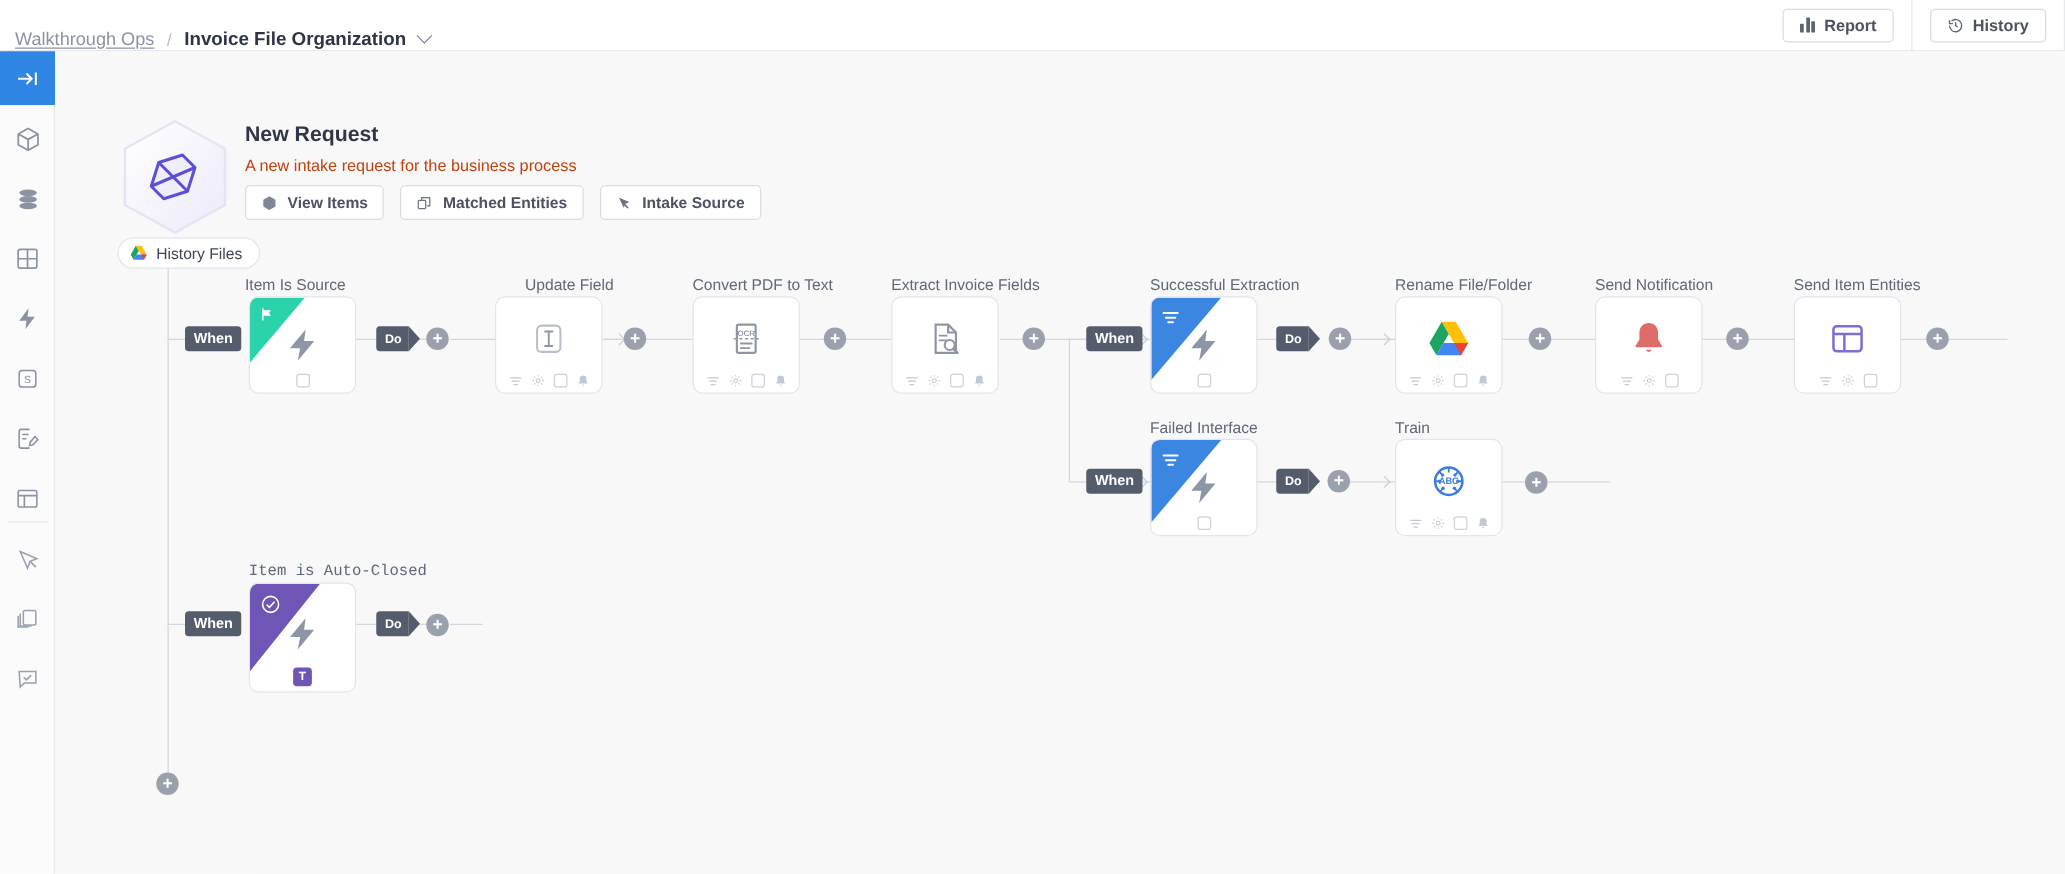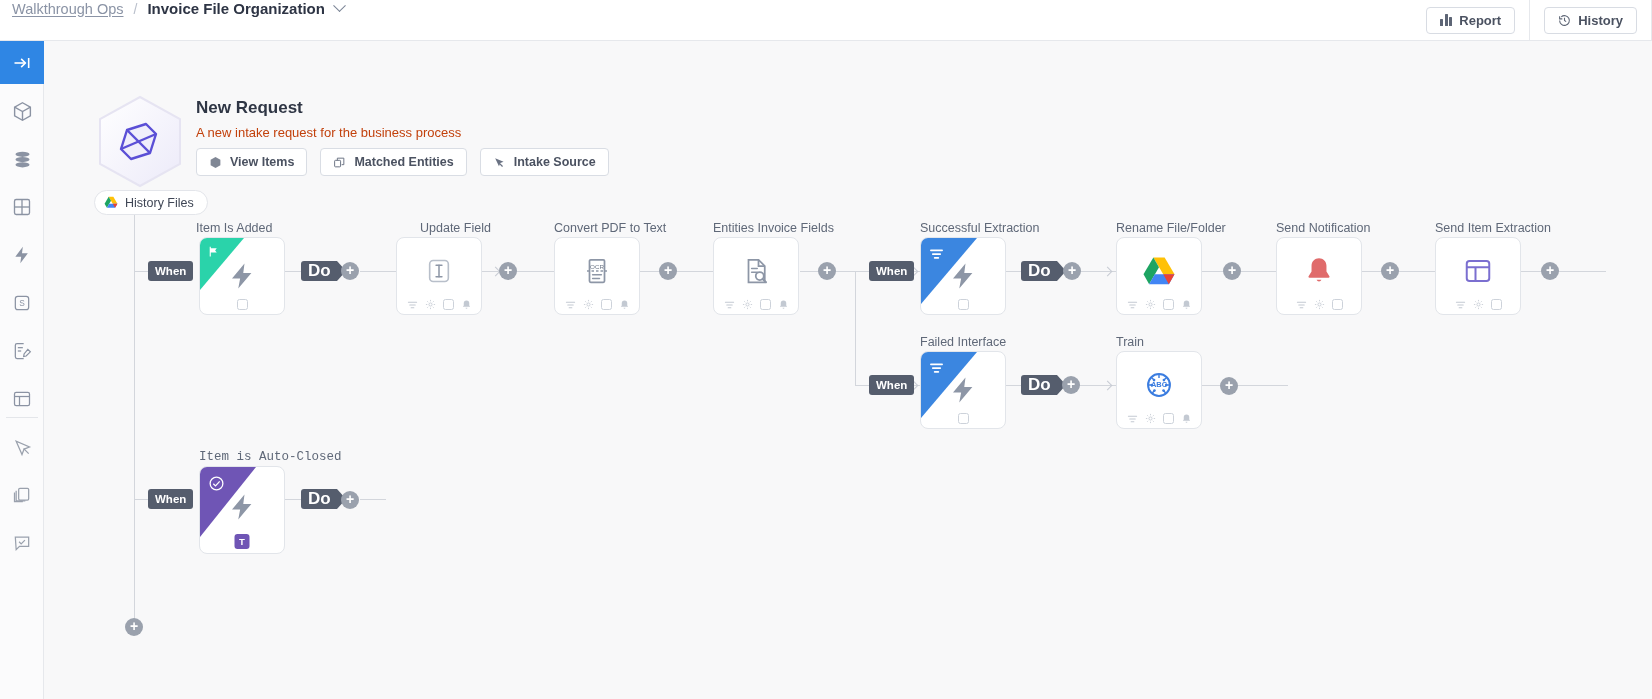--- a/index.html
+++ b/index.html
@@ -8,21 +8,21 @@
     font-family: "Liberation Sans", sans-serif;
     background: #ffffff;
     overflow: hidden;
     color: #3c4257;
   }
 
   
   .topbar {
     position: absolute; top: 0; left: 0; width: 1652px; height: 41px;
     background: #ffffff; border-bottom: 1px solid #e6e8ec;
-    display: flex; align-items: flex-start;
+    display: flex; align-items: flex-end;
   }
   .crumb-wrap { display: flex; align-items: center; padding-left: 12px; gap: 10px; }
   .crumb-link {
     font-size: 14.5px; color: #8a93a5; text-decoration: underline;
     text-underline-offset: 2px; cursor: pointer;
   }
   .crumb-sep { font-size: 14px; color: #b9bfcb; }
   .crumb-title { font-size: 15px; font-weight: bold; color: #2d3444; }
   .caret { width: 9px; height: 9px; border-right: 1.6px solid #7a8496; border-bottom: 1.6px solid #7a8496;
            transform: rotate(45deg) translate(-2px,-2px); }
@@ -93,21 +93,21 @@
           transform: rotate(45deg); }
 
   
   .pill-when {
     position: absolute; height: 20px; background: #555d6d; color: #fff;
     border-radius: 3px; font-size: 11.5px; font-weight: bold;
     display: flex; align-items: center; padding: 0 7px; cursor: pointer;
   }
   .pill-do {
     position: absolute; height: 20px; background: #555d6d; color: #fff;
-    font-size: 17px; font-weight: bold;
+    font-size: 10px; font-weight: bold;
     display: flex; align-items: center; padding: 0 6px 0 7px;
     border-radius: 3px 0 0 3px; cursor: pointer;
   }
   .pill-do::after {
     content: ""; position: absolute; right: -9px; top: 0;
     border-left: 9px solid #555d6d;
     border-top: 10px solid transparent; border-bottom: 10px solid transparent;
   }
   .plus {
     position: absolute; width: 18px; height: 18px; border-radius: 50%;
@@ -375,21 +375,21 @@
 
   <div class="pill-when" style="left:825px; top:334px;">When</div>
   <div class="pill-do" style="left:977px; top:334px;">Do</div>
   <div class="plus" style="left:1018px; top:335px;">+</div>
   <div class="plus" style="left:1176px; top:336px;">+</div>
 
   <div class="pill-when" style="left:104px; top:448px;">When</div>
   <div class="pill-do" style="left:257px; top:448px;">Do</div>
   <div class="plus" style="left:297px; top:450px;">+</div>
 
-  <div class="node-label" style="left:152px; top:180px;">Item Is Added</div>
+  <div class="node-label" style="left:152px; top:180px;">Item Is Source</div>
   <div class="card trig" style="left:155px; top:196px;">
     <svg width="86" height="78" style="position:absolute;top:0;left:0">
       <polygon points="0,0 44,0 0,52" fill="#2ad3aa"></polygon>
     </svg>
     <svg width="13" height="13" viewBox="0 0 24 24" fill="#ffffff" style="position:absolute;top:7px;left:7px">
       <path d="M5 3v18h2v-7h11l-3-4 3-4H7V3z"></path>
     </svg>
     <div class="card-center bolt-center">
       <svg width="30" height="30" viewBox="0 0 24 24" fill="#8d96a6">
         <polygon points="14 2 4 14 10.5 14 9 22 19.5 9.5 13 9.5"></polygon>
@@ -454,21 +454,21 @@
           <path d="M12 2v3M12 19v3M2 12h3M19 12h3M5 5l2 2M17 17l2 2M19 5l-2 2M7 17l-2 2"></path>
       </svg>
       <span class="foot-box"></span>
       <svg width="11" height="11" viewBox="0 0 24 24" fill="#c3c9d2">
         <path d="M12 3a6 6 0 0 0-6 6v5l-2 3h16l-2-3V9a6 6 0 0 0-6-6z"></path>
           <path d="M10 19a2 2 0 0 0 4 0z"></path>
       </svg>
     </div>
   </div>
 
-  <div class="node-label" style="left:669px; top:180px;">Entities Invoice Fields</div>
+  <div class="node-label" style="left:669px; top:180px;">Extract Invoice Fields</div>
   <div class="card" style="left:669px; top:196px;">
     <div class="card-center" style="top:-10px">
       <svg width="30" height="30" viewBox="0 0 24 24">
         <path d="M6 3h8l5 5v13H6z" fill="none" stroke="#8d96a6" stroke-width="1.4"></path>
         <path d="M14 3v5h5" fill="none" stroke="#8d96a6" stroke-width="1.4"></path>
         <g stroke="#8d96a6" stroke-width="1.2" stroke-linecap="round">
           <line x1="8.5" y1="10" x2="13" y2="10"></line>
             <line x1="8.5" y1="13" x2="13" y2="13"></line>
         </g>
         <circle cx="15" cy="16" r="3.2" fill="#fff" stroke="#8d96a6" stroke-width="1.4"></circle>
@@ -576,21 +576,21 @@
           <line x1="9" y1="19" x2="15" y2="19"></line>
       </svg>
       <svg width="11" height="11" viewBox="0 0 24 24" fill="none" stroke="#c3c9d2" stroke-width="1.8">
         <circle cx="12" cy="12" r="3.4"></circle>
           <path d="M12 2v3M12 19v3M2 12h3M19 12h3M5 5l2 2M17 17l2 2M19 5l-2 2M7 17l-2 2"></path>
       </svg>
       <span class="foot-box"></span>
     </div>
   </div>
 
-  <div class="node-label" style="left:1391px; top:180px;">Send Item Extraction</div>
+  <div class="node-label" style="left:1391px; top:180px;">Send Item Entities</div>
   <div class="card" style="left:1391px; top:196px;">
     <div class="card-center" style="top:-10px">
       <svg width="30" height="30" viewBox="0 0 24 24">
         <rect x="3" y="4" width="18" height="16" rx="2.2" fill="none" stroke="#7b6fd0" stroke-width="1.6"></rect>
         <line x1="3" y1="9" x2="21" y2="9" stroke="#7b6fd0" stroke-width="1.6"></line>
         <line x1="10" y1="9" x2="10" y2="20" stroke="#7b6fd0" stroke-width="1.6"></line>
       </svg>
     </div>
     <div class="card-foot">
       <svg width="11" height="11" viewBox="0 0 24 24" stroke="#c3c9d2" stroke-width="2.2" stroke-linecap="round">

